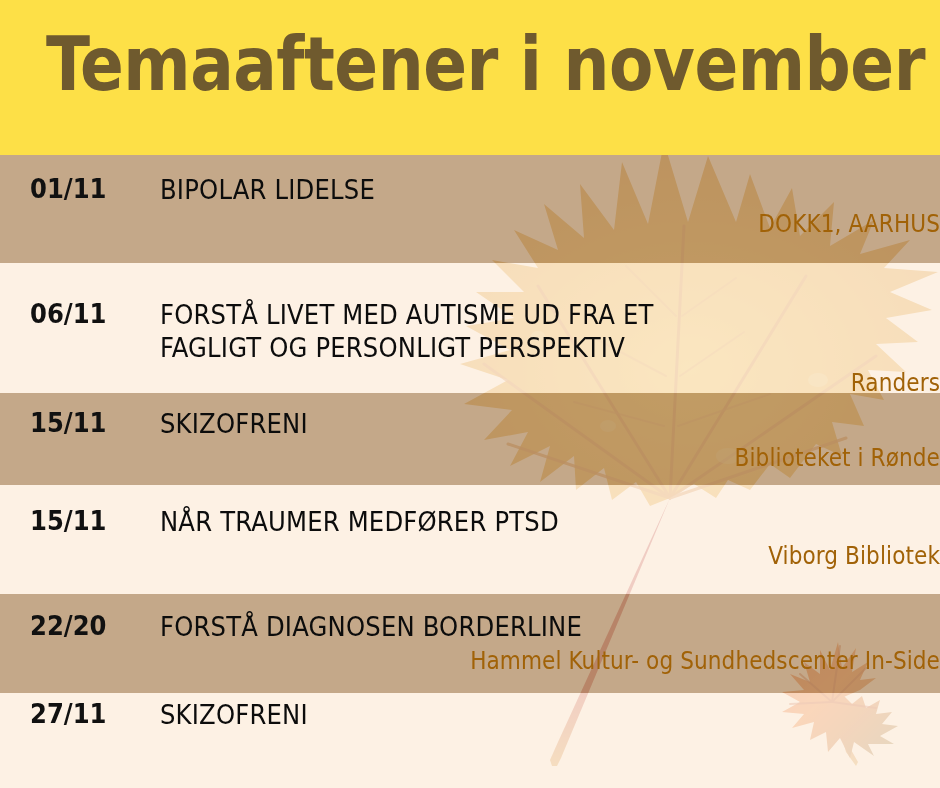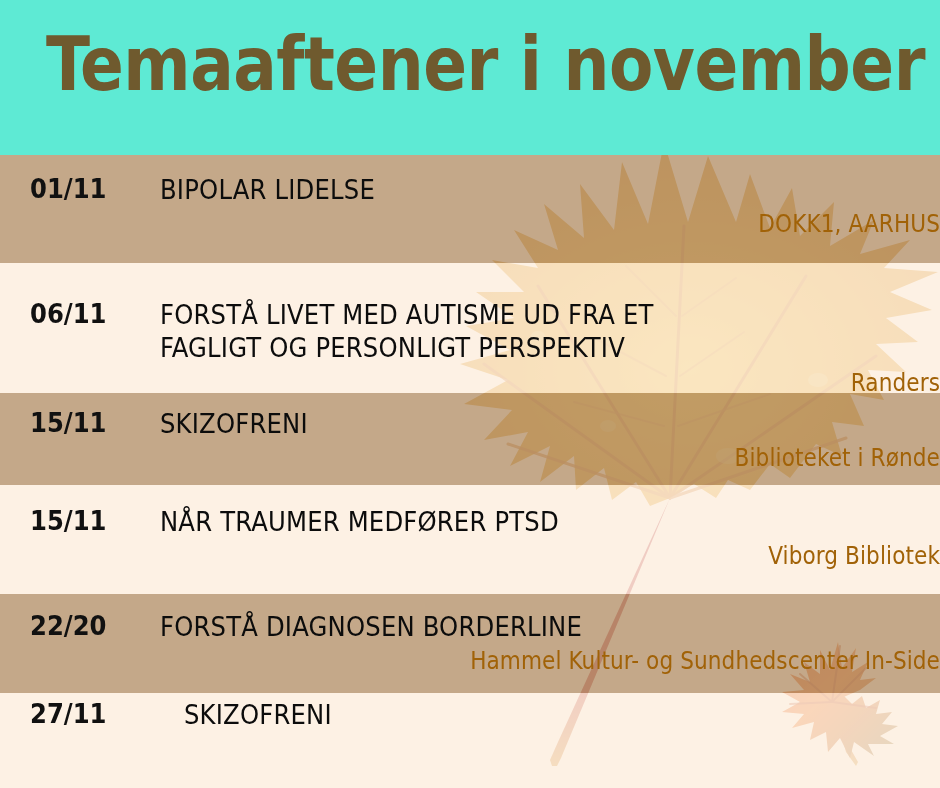--- a/index.html
+++ b/index.html
@@ -13,21 +13,21 @@
   #poster{
     position:relative;
     width:940px;height:788px;
     background:#ffffff;
     overflow:hidden;
   }
 
   
   #header{
     position:absolute;left:0;top:0;width:940px;height:155px;
-    background:#5eead4;
+    background:#fde047;
     z-index:4;
   }
   #poster-title{
     position:absolute;
     left:46px;top:27px;
     width:860px;
     font-family:"DejaVu Sans Condensed","Liberation Sans", sans-serif;
     font-size:74px;
     font-weight:700;
     letter-spacing:-0.5px;
@@ -248,21 +248,21 @@
     </div>
 
     <div class="row" style="top:610px;">
       <div class="row-date">22/20</div>
       <div class="row-body">
         <div class="row-title">FORSTÅ DIAGNOSEN BORDERLINE</div>
         <div class="row-venue">Hammel Kultur- og Sundhedscenter In-Side</div>
       </div>
     </div>
 
-    <div class="row" style="top:698px;gap:24px;">
+    <div class="row" style="top:698px;">
       <div class="row-date">27/11</div>
       <div class="row-body">
         <div class="row-title">SKIZOFRENI</div>
       </div>
     </div>
 
   </div>
 
   <div id="header">
     <div id="poster-title">Temaaftener i november</div>

